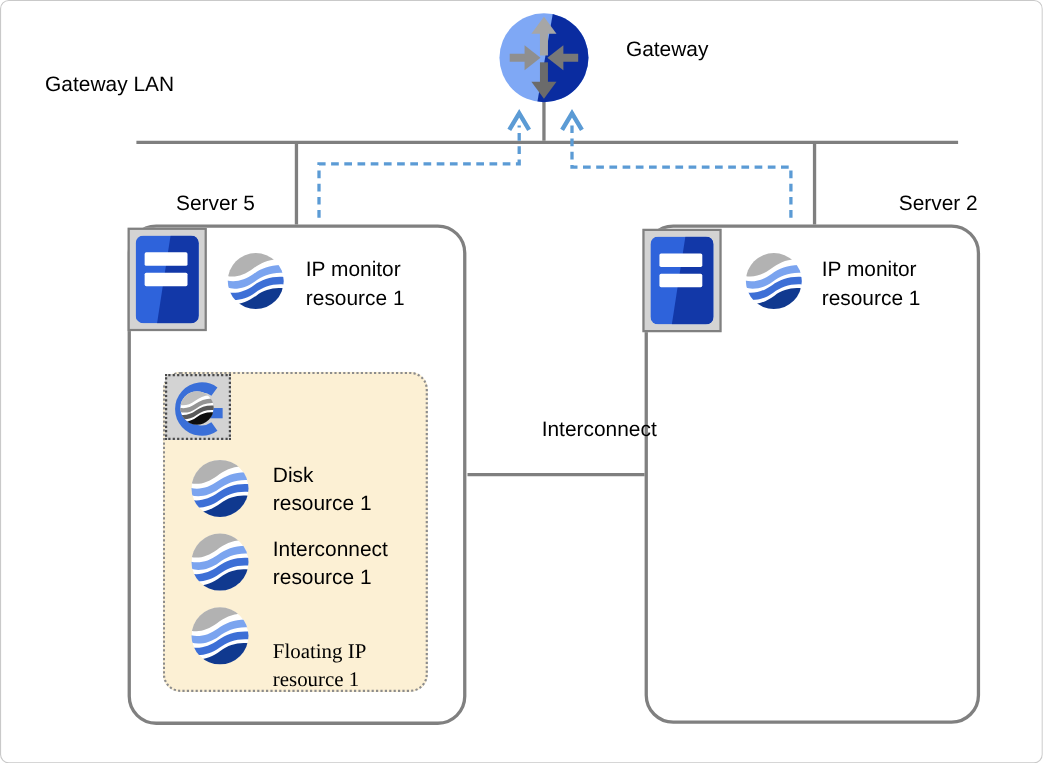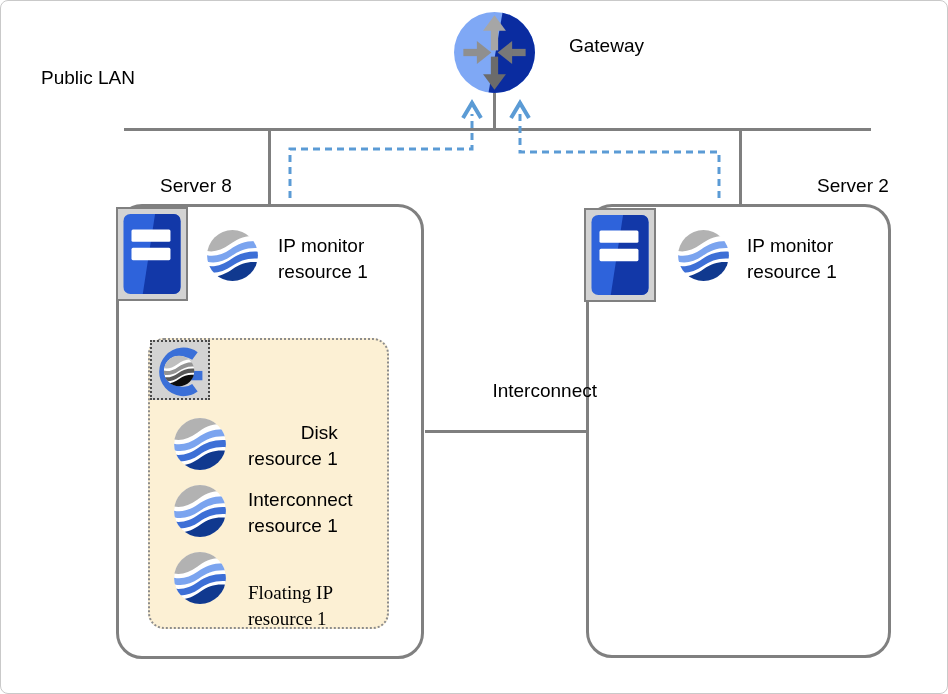--- a/index.html
+++ b/index.html
@@ -62,21 +62,21 @@
 
     <line x1="424" y1="430.5" x2="585" y2="430.5" stroke="#7F7F7F" stroke-width="3"></line>
 
     <path d="M289,197 L289,148 L471,148 L471,113" fill="none" stroke="#5B9BD5" stroke-width="3" stroke-dasharray="7 5"></path>
     <polyline points="462,117 471,102 480,117" fill="none" stroke="#5B9BD5" stroke-width="4"></polyline>
     <path d="M718,197 L718,151 L519,151 L519,113" fill="none" stroke="#5B9BD5" stroke-width="3" stroke-dasharray="7 5"></path>
     <polyline points="510,117 519,102 528,117" fill="none" stroke="#5B9BD5" stroke-width="4"></polyline>
   </svg>
 
   <div class="label" style="left:40px; top:64px;">
-    <span>Public LAN</span>
+    <span>Gateway LAN</span>
   </div>
   <div class="label" style="left:568px; top:32px;">Gateway</div>
 
   <svg class="icon-abs" style="left:452px; top:10px;" width="83" height="83" viewBox="0 0 80 80">
     <defs>
         <clipPath id="gwClip">
           <circle cx="40" cy="40" r="39"></circle>
         </clipPath>
       </defs>
     <g clip-path="url(#gwClip)">
@@ -86,21 +86,21 @@
     <rect x="36.5" y="15" width="7" height="23" fill="#A6A6A6"></rect>
     <polygon points="40,4 29,19 51,19" fill="#A6A6A6"></polygon>
     <rect x="36.5" y="44" width="7" height="21" fill="#6B6B6B"></rect>
     <polygon points="40,76 29,61 51,61" fill="#6B6B6B"></polygon>
     <rect x="10" y="36.5" width="17" height="7" fill="#8F8F8F"></rect>
     <polygon points="37,40 23,29 23,51" fill="#8F8F8F"></polygon>
     <rect x="53" y="36.5" width="17" height="7" fill="#787878"></rect>
     <polygon points="43,40 57,29 57,51" fill="#787878"></polygon>
   </svg>
 
-  <div class="label" style="left:159px; top:172px;">Server 8</div>
+  <div class="label" style="left:159px; top:172px;">Server 5</div>
   <div class="label" style="left:816px; top:172px;text-align:center;">Server 2</div>
 
   <div class="node-box server1-box"></div>
   <div class="node-box server2-box"></div>
 
   <div class="group-box"></div>
   <div class="group-chip">
     <svg width="56" height="56" viewBox="0 0 60 60">
       <path d="M 46,15 A 21,21 0 1 0 46,49" stroke="#3A6FD8" stroke-width="10" fill="none"></path>
       <rect x="30" y="31" width="24" height="10" fill="#3A6FD8"></rect>
@@ -149,21 +149,21 @@
       <use href="#sphere-color"></use>
     </svg>
   <div class="label" style="left:746px; top:232px; line-height:26px;">
     <span>IP monitor</span>
     <span>resource 1</span>
   </div>
 
   <svg class="icon-abs" style="left:172px; top:416px;" width="54" height="54" viewBox="0 0 100 100">
       <use href="#sphere-color"></use>
     </svg>
-  <div class="label" style="left:247px; top:419px; line-height:26px;text-align:right;">
+  <div class="label" style="left:247px; top:419px; line-height:26px;">
     <span>Disk</span>
     <span>resource 1</span>
   </div>
 
   <svg class="icon-abs" style="left:172px; top:483px;" width="54" height="54" viewBox="0 0 100 100">
       <use href="#sphere-color"></use>
     </svg>
   <div class="label" style="left:247px; top:486px; line-height:26px;">
     <span>Interconnect</span>
     <span>resource 1</span>

